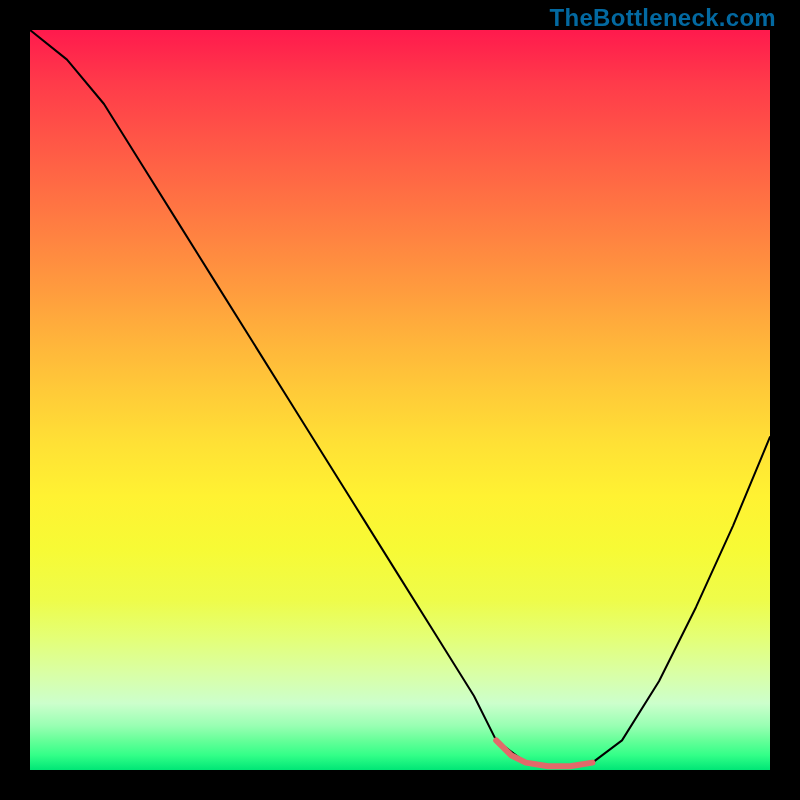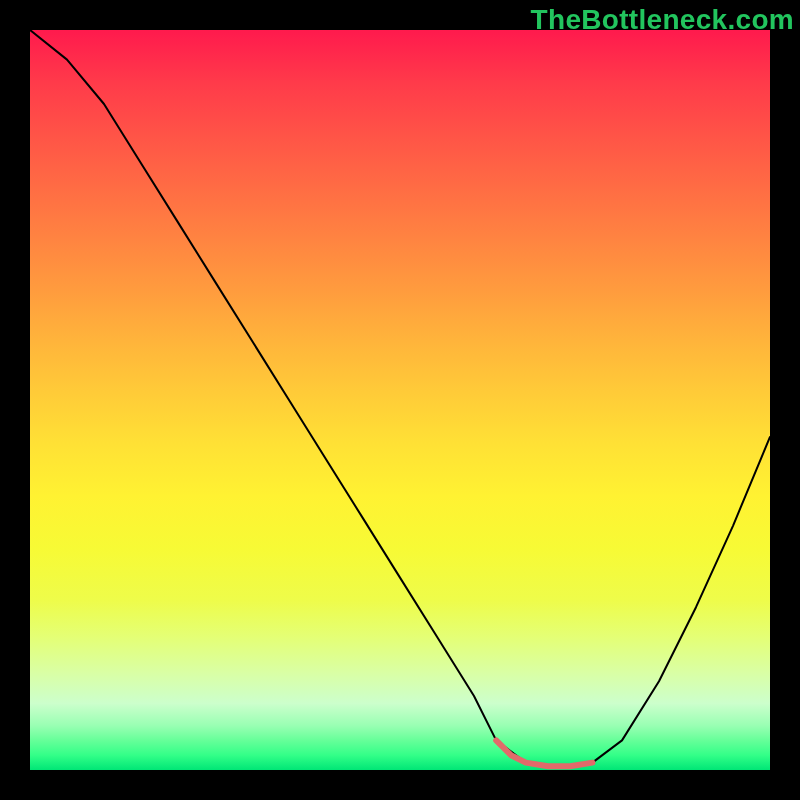--- a/index.html
+++ b/index.html
@@ -49,24 +49,24 @@
   .plot-area svg {
     position: absolute;
     left: 0;
     top: 0;
     width: 100%;
     height: 100%;
   }
   .watermark {
     position: absolute;
     top: 4px;
-    right: 6px;
-    font-size: 28px;
+    right: 24px;
+    font-size: 24px;
     font-weight: 600;
-    color: #22c55e;
+    color: #0369a1;
     letter-spacing: 0.3px;
     user-select: none;
   }
 </style>
 </head>
 <body>
 
 <div class="frame">
   <div class="watermark">TheBottleneck.com</div>
 

